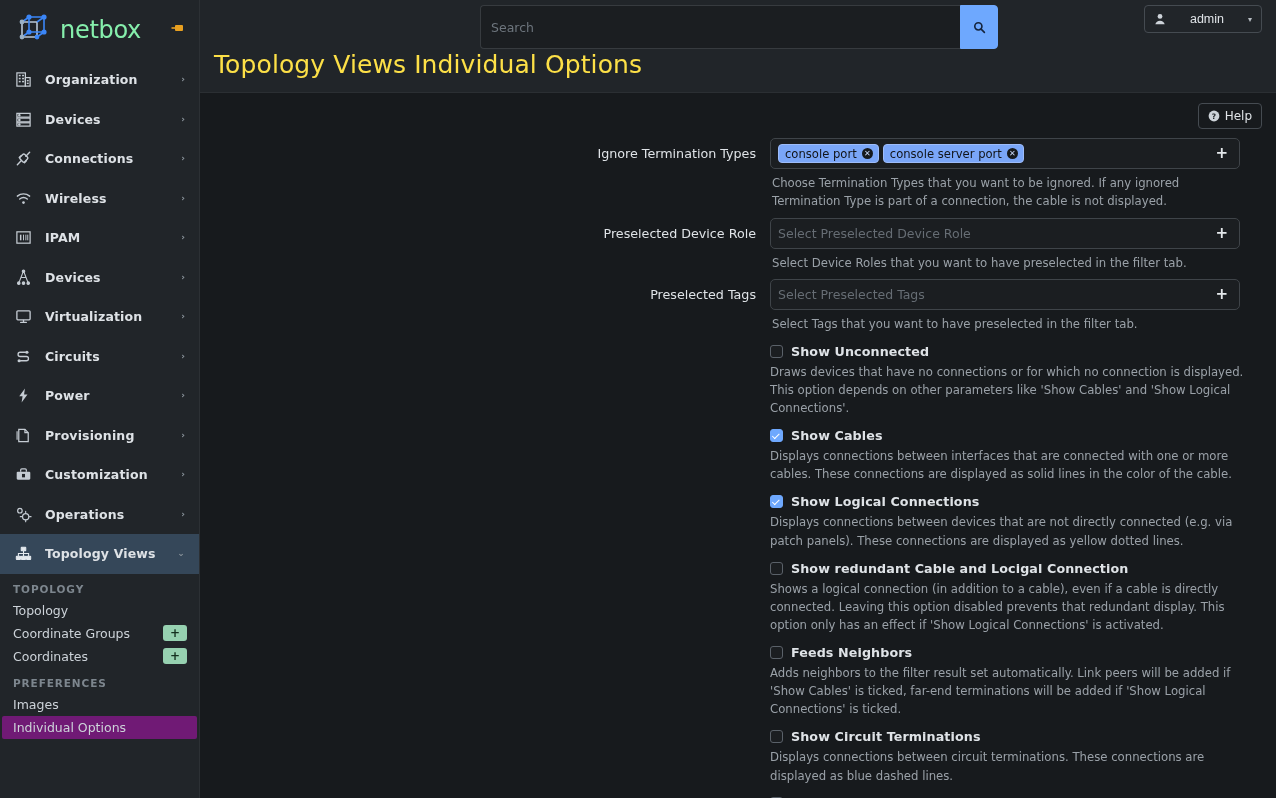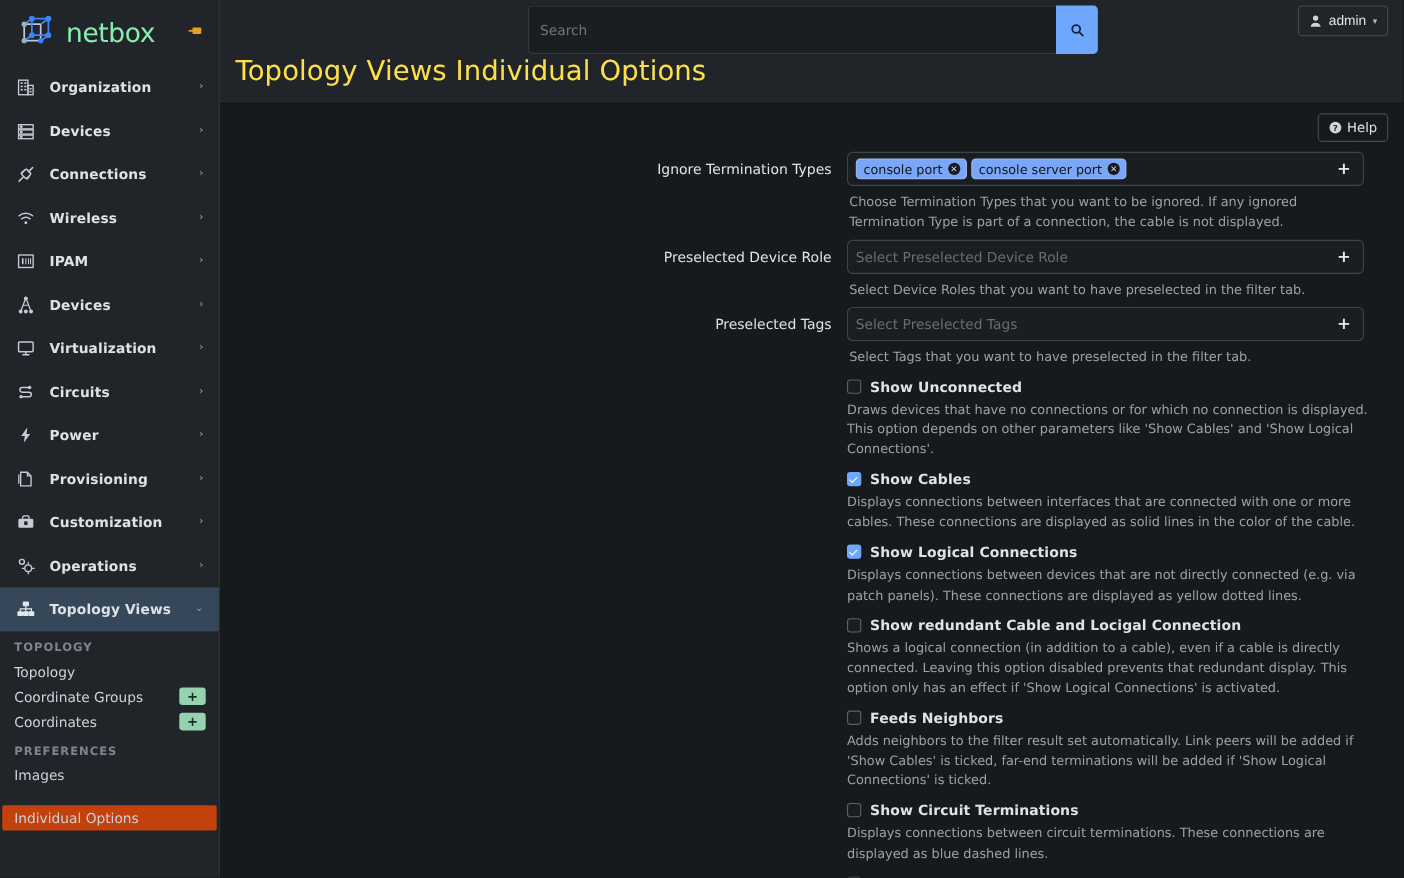--- a/index.html
+++ b/index.html
@@ -51,21 +51,21 @@
     color: #7d868e; font-size: 10.5px; font-weight: bold;
     letter-spacing: 0.9px; padding: 9px 0 4px 13px;
     text-transform: uppercase;
   }
   .nav-link {
     height: 23px; display: flex; align-items: center;
     padding: 0 10px 0 13px;
     color: #cdd3d9; font-size: 12.5px;
     cursor: pointer; margin: 0 2px 0 0;
   }
-  .nav-link.selected { background: #c2410c; border-radius: 2px; margin: 16px 2px; padding-left: 11px; }
+  .nav-link.selected { background: #701a75; border-radius: 2px; margin: 0 2px; padding-left: 11px; }
   .nav-link .nl-label { flex: 1 1 auto; white-space: nowrap; }
   .add-btn {
     background: #96d1b0; color: #14301f;
     width: 24px; height: 16px; border-radius: 3px;
     display: flex; align-items: center; justify-content: center;
     font-size: 12px; font-weight: bold; line-height: 1;
     cursor: pointer; flex: 0 0 24px;
   }
 
   
@@ -92,21 +92,21 @@
   .search-input::placeholder { color: #6d757d; }
   .search-btn {
     width: 38px; background: #6ea8fe; border: 1px solid #6ea8fe;
     border-radius: 0 4px 4px 0; cursor: pointer;
     display: flex; align-items: center; justify-content: center;
   }
   .user-btn {
     position: absolute; right: 14px; top: 5px;
     height: 28px; padding: 0 9px;
     border: 1px solid #454b51; border-radius: 4px;
-    display: flex; align-items: center; gap: 6px;
+    display: flex; align-items: center; gap: 24px;
     color: #dfe3e7; font-size: 12.5px; cursor: pointer;
     background: transparent;
   }
   .user-btn .caret { font-size: 8px; color: #b6bcc2; }
 
   .page-head {
     height: 57px; background: #212529;
     display: flex; align-items: center;
     padding: 0 14px;
     border-bottom: 1px solid #2b2f33;

